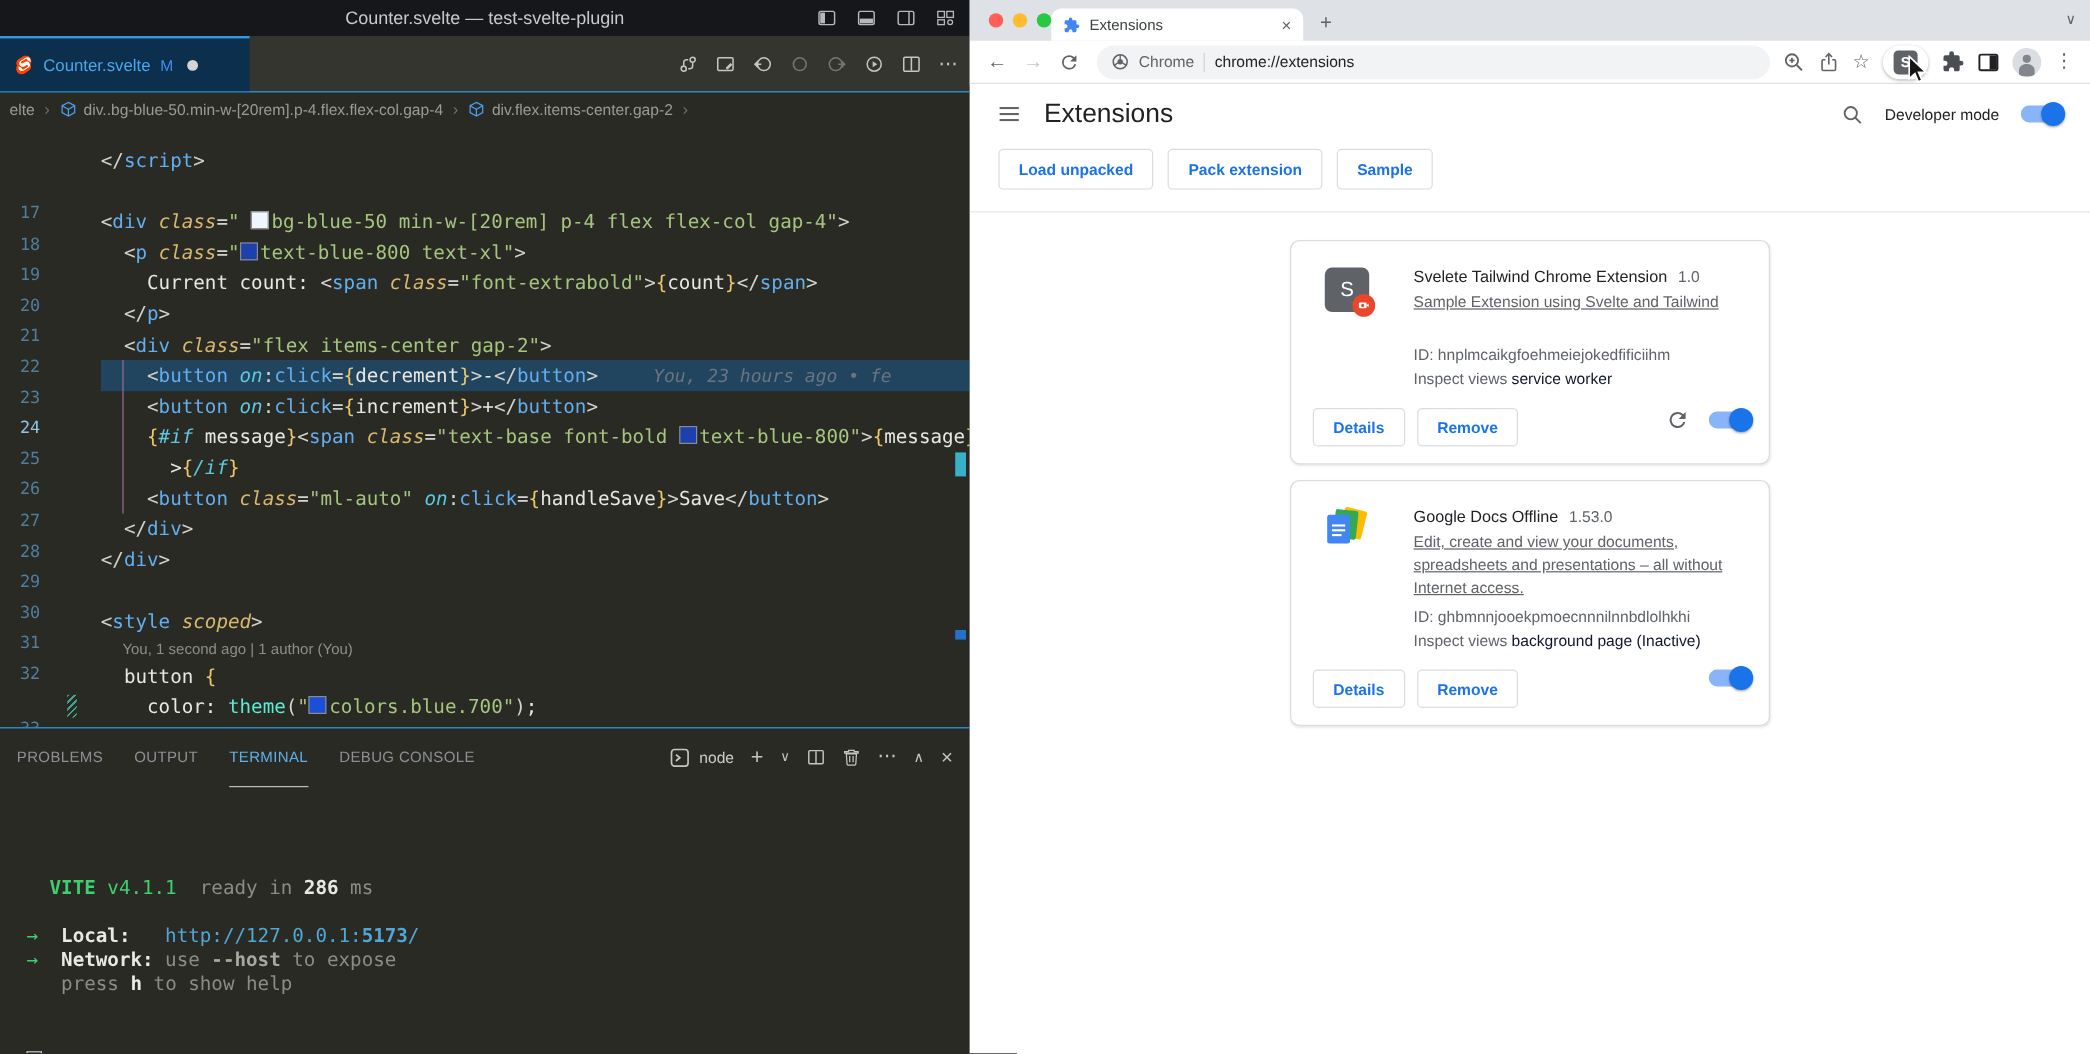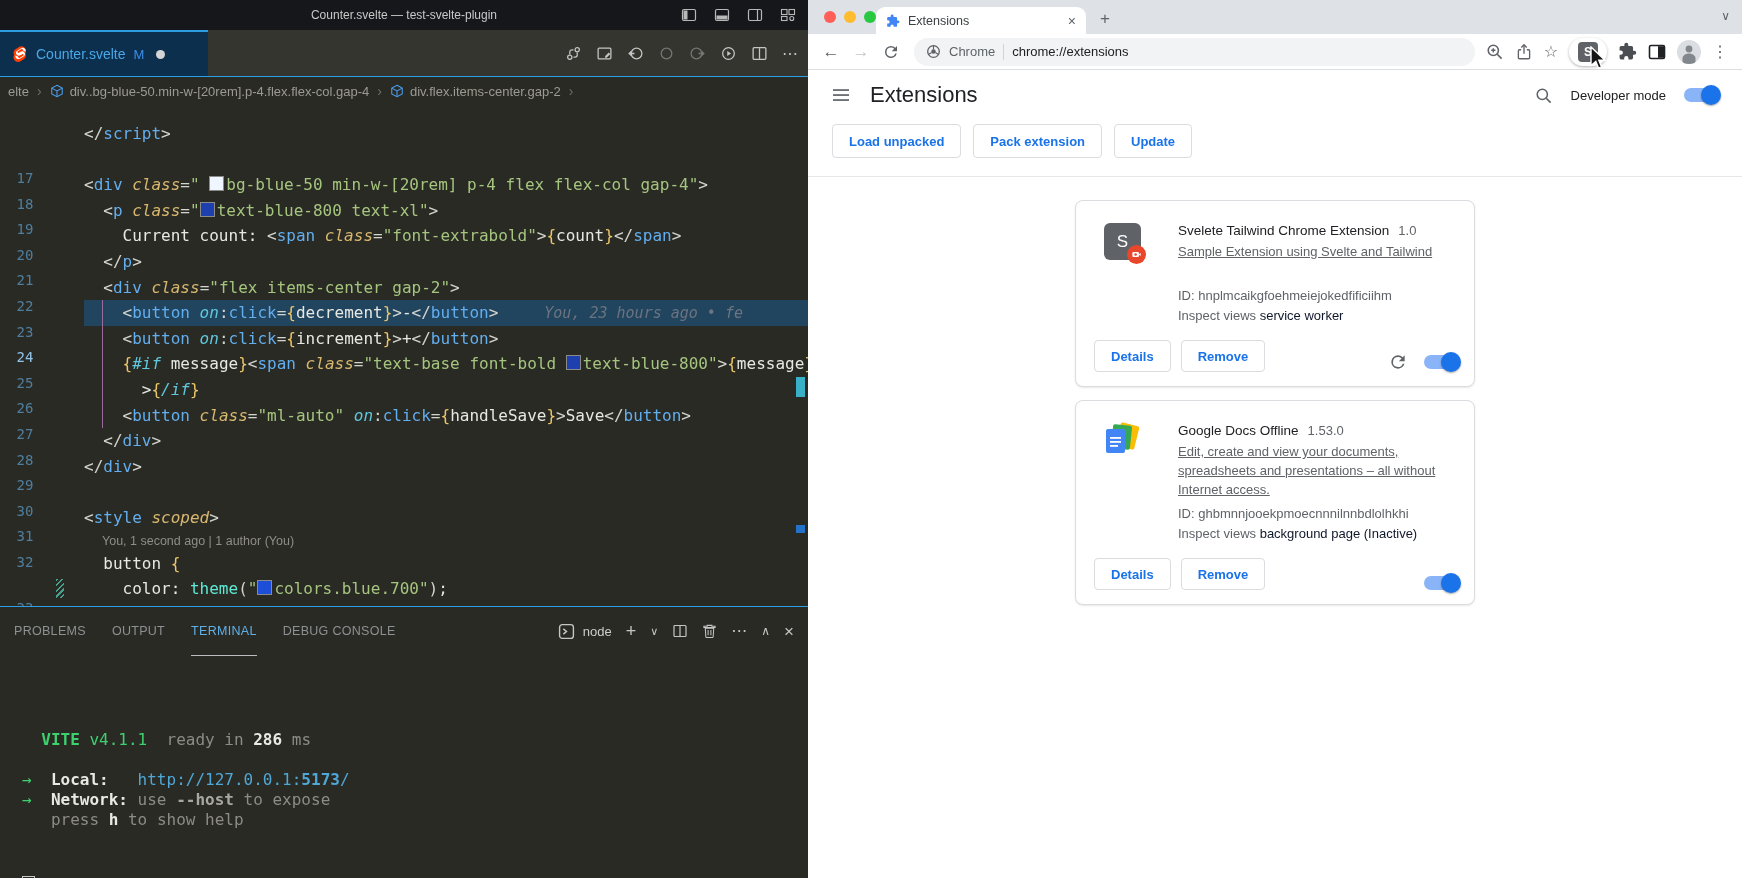--- a/index.html
+++ b/index.html
@@ -2,21 +2,21 @@
 <html><head>
 <meta charset="utf-8">
 <style>
   html,body{margin:0;padding:0;background:#000;}
   body{width:1742px;height:878px;overflow:hidden;position:relative;font-family:"Liberation Sans",sans-serif;}
   .screen{position:absolute;inset:0;}
 
   
   .vscode{position:absolute;left:0;top:0;width:808px;height:878px;background:#2a2a25;display:flex;flex-direction:column;overflow:hidden;}
   .vs-titlebar{height:30px;background:#15171b;display:flex;align-items:center;justify-content:center;position:relative;flex:none;}
-  .vs-title{color:#c9c9c9;font-size:12px;}
+  .vs-title{color:#c9c9c9;font-size:15px;}
   .vs-layout-icons{position:absolute;right:12px;top:0;height:30px;display:flex;align-items:center;gap:17px;}
   .vs-layout-icons svg{display:block;}
   .vs-tabrow{height:46px;background:#34352f;display:flex;align-items:stretch;position:relative;border-bottom:1.5px solid #2b9fe8;flex:none;}
   .vs-tab{width:208px;background:#0c2f4e;border-top:2px solid #2d9ce0;display:flex;align-items:center;gap:8px;padding:0 12px;box-sizing:border-box;}
   .vs-tab-label{color:#4aa7e8;font-size:14px;}
   .vs-tab-badge{color:#3b8eea;font-size:13px;}
   .vs-tab-dot{width:9px;height:9px;border-radius:50%;background:#d4d4d4;margin-left:4px;}
   .vs-editor-actions{position:absolute;right:10px;top:0;height:46px;display:flex;align-items:center;gap:14px;}
   .vs-editor-actions .dim{opacity:.45;}
   .vs-breadcrumb{height:28px;display:flex;align-items:center;gap:6px;padding-left:8px;color:#9b9b93;font-size:13px;white-space:nowrap;overflow:hidden;flex:none;background:#2a2a25;}
@@ -105,21 +105,21 @@
   .s-badge{position:absolute;left:23px;top:22px;width:19px;height:19px;border-radius:50%;background:#e8472b;display:flex;align-items:center;justify-content:center;}
   .card-text{flex:1;min-width:0;}
   .card-title-row{display:flex;align-items:baseline;gap:9px;margin-bottom:4px;}
   .c-title{font-size:13.5px;color:#202124;}
   .c-version{font-size:13px;color:#5f6368;}
   .c-desc{font-size:13px;color:#5f6368;line-height:19px;text-decoration:underline;}
   .c-id{font-size:13px;color:#5f6368;margin-top:25px;line-height:20px;}
   .c-id.tight{margin-top:5px;}
   .c-inspect{font-size:13px;color:#5f6368;line-height:20px;}
   .c-inspect a{color:#0f172a;text-decoration:none;cursor:pointer;}
-  .card-footer{display:flex;align-items:flex-end;padding:14px 16px 14px 18px;gap:10px;}
+  .card-footer{display:flex;align-items:flex-start;padding:14px 16px 14px 18px;gap:10px;}
   .card-btn{height:32px;padding:0 16px;border:1px solid #dadce0;border-radius:4px;background:#fff;color:#1a73e8;font-size:13px;font-weight:bold;font-family:"Liberation Sans",sans-serif;cursor:pointer;}
   .footer-right{margin-left:auto;display:flex;align-items:center;gap:16px;}
   .gdocs{position:relative;width:40px;height:40px;}
   .gdocs .pg{position:absolute;width:19px;height:24px;border-radius:2px;}
   .cursor-arrow{position:absolute;z-index:50;}
 </style>
 </head>
 <body>
 
 <div class="screen">
@@ -356,21 +356,21 @@
         <span class="devmode-label">Developer mode</span>
         <span class="toggle">
             <span class="knob"></span>
           </span>
       </div>
     </div>
 
     <div class="ext-toolbar" id="ext-toolbar">
         <button class="ol-btn">Load unpacked</button>
         <button class="ol-btn">Pack extension</button>
-        <button class="ol-btn">Update</button>
+        <button class="ol-btn">Sample</button>
       </div>
     <div class="page-div"></div>
 
     <div class="cards" id="cards">
         <div class="ext-card">
           <div class="card-main">
             <div class="ext-icon">
               <div class="s-big">S</div>
               <div class="s-badge">
                 <svg width="11" height="11" viewBox="0 0 16 16">

